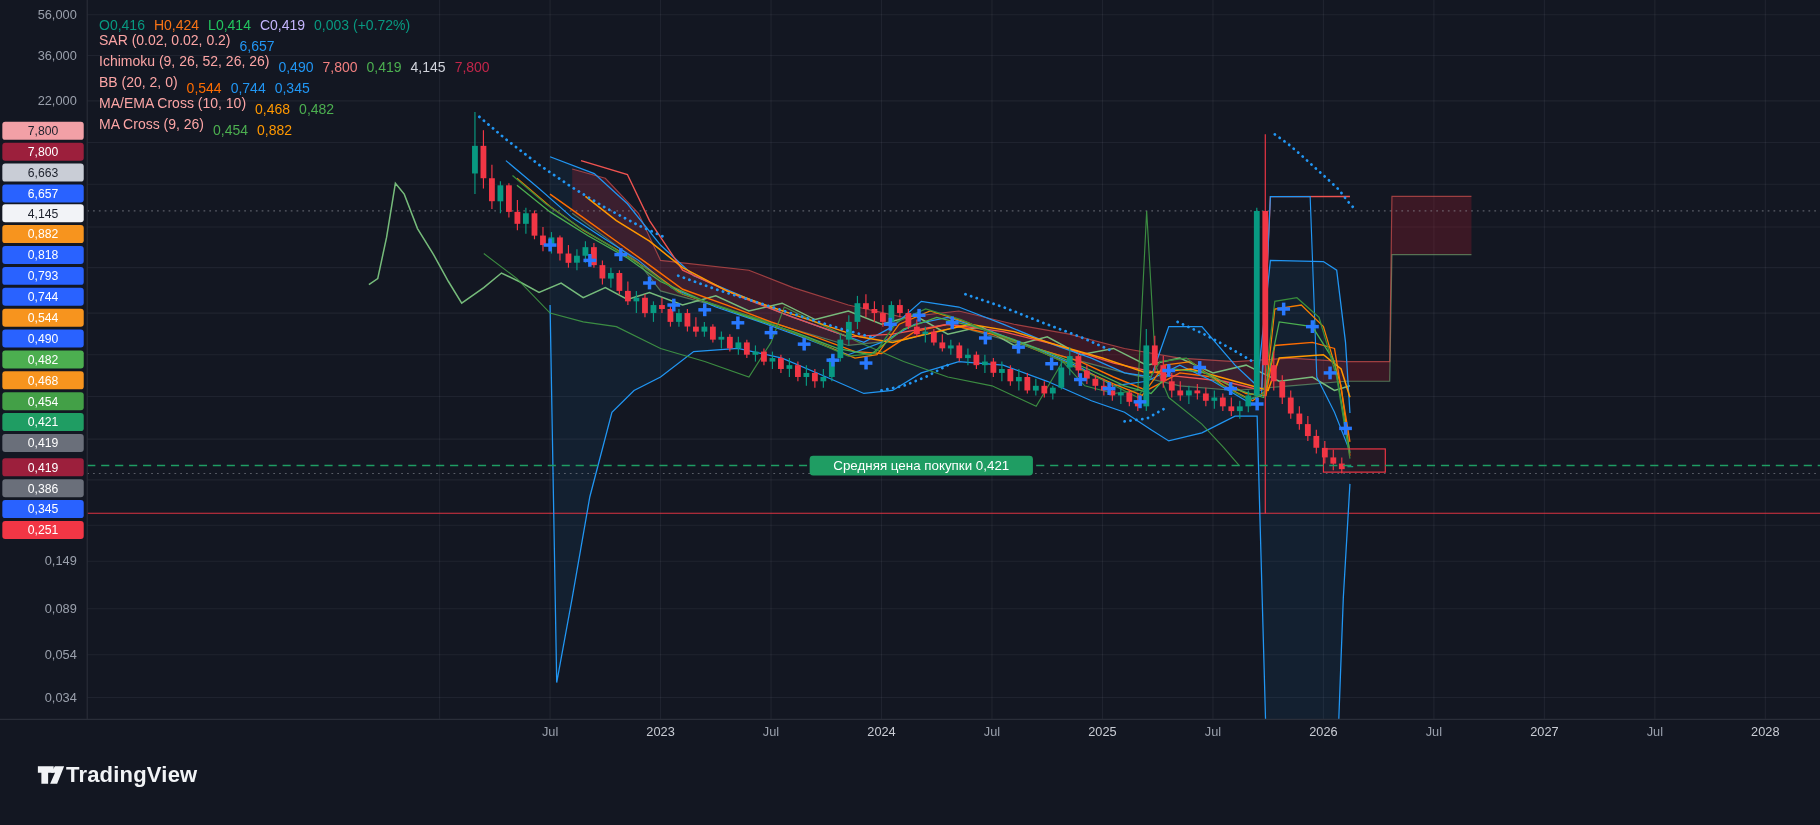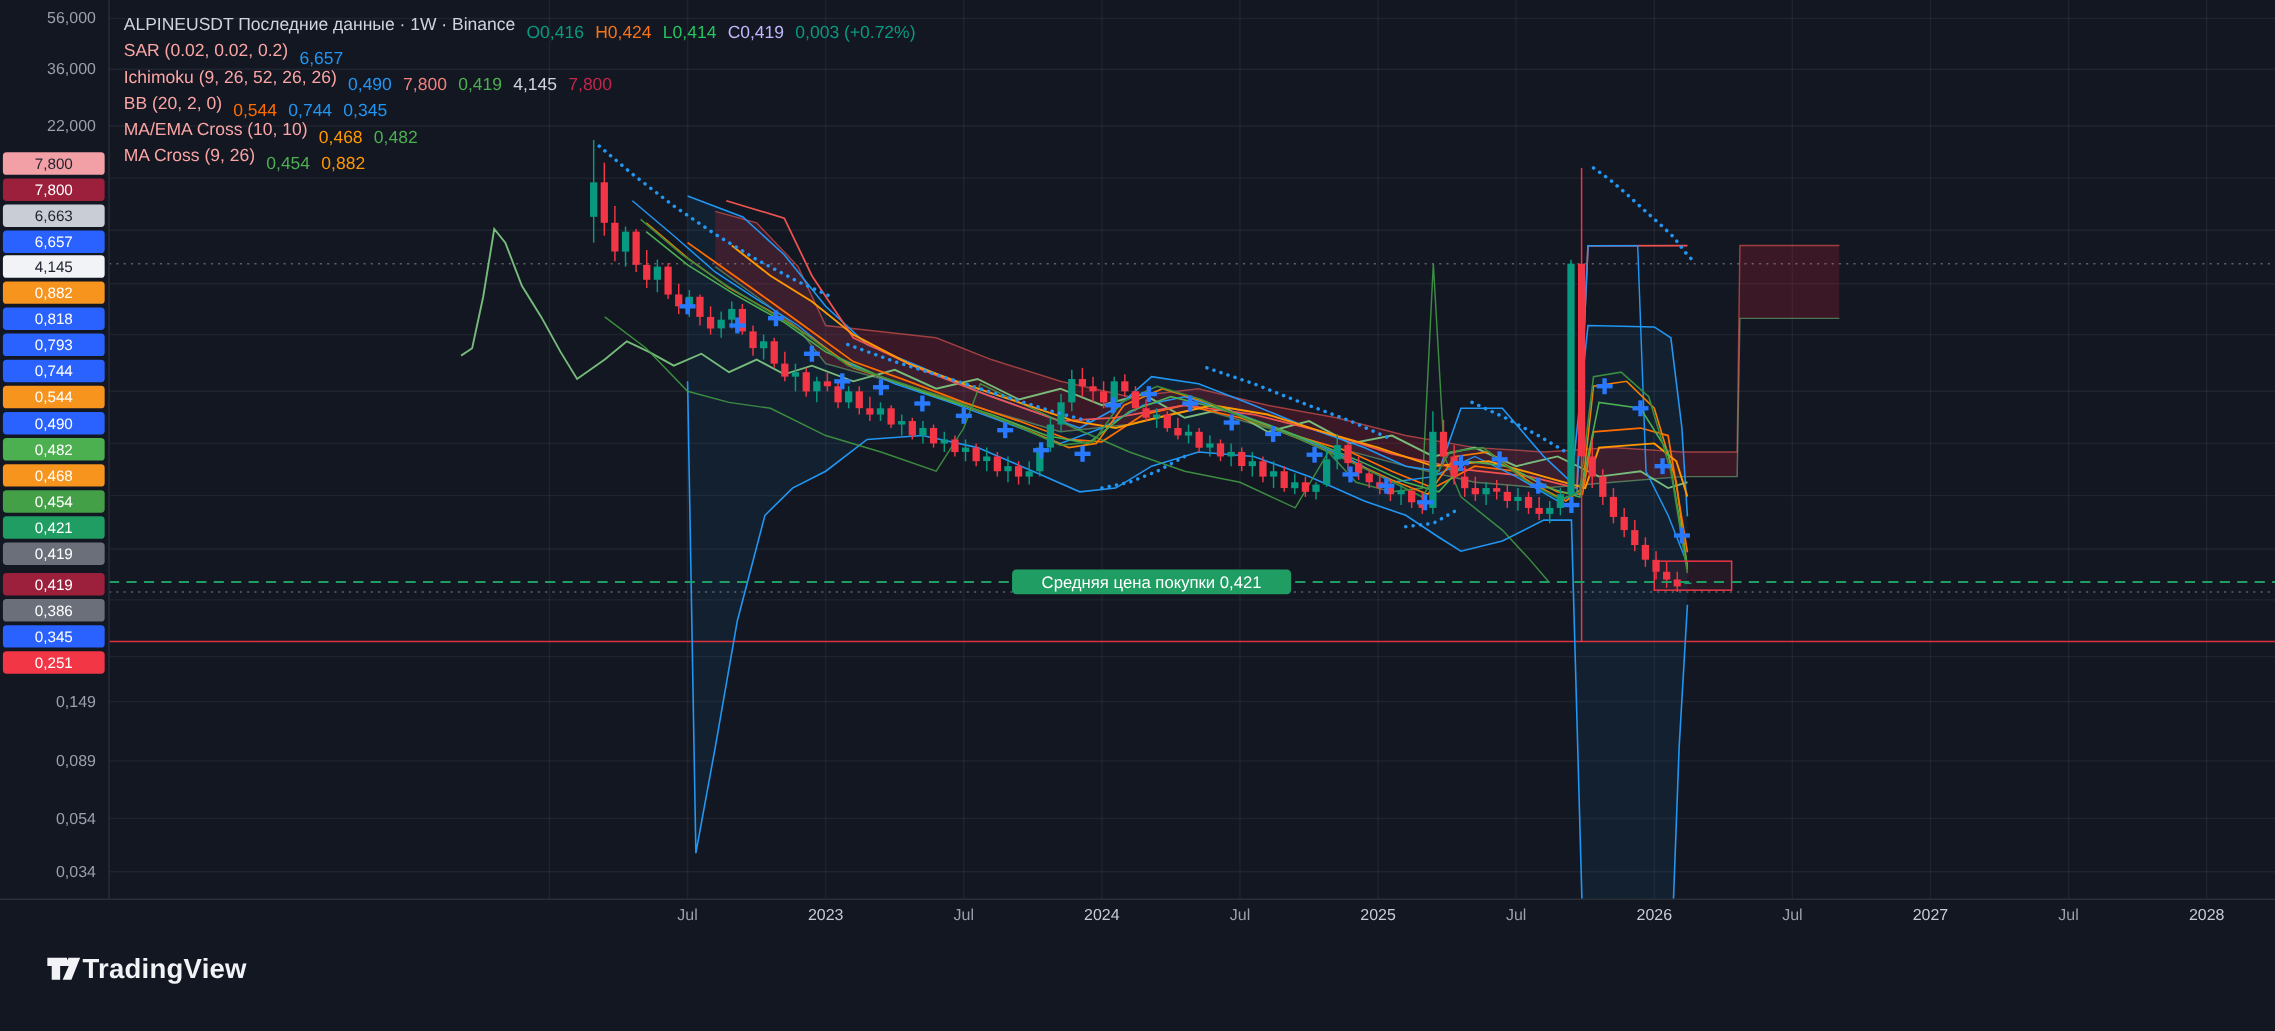--- a/index.html
+++ b/index.html
@@ -461,21 +461,20 @@
         <text x="1138.0" y="634" text-anchor="middle" font-size="11" fill="#c9ccd4">2026</text>
         <text x="1233.0" y="634" text-anchor="middle" font-size="11" fill="#9aa0ac">Jul</text>
         <text x="1328.0" y="634" text-anchor="middle" font-size="11" fill="#c9ccd4">2027</text>
         <text x="1423.0" y="634" text-anchor="middle" font-size="11" fill="#9aa0ac">Jul</text>
         <text x="1518.0" y="634" text-anchor="middle" font-size="11" fill="#c9ccd4">2028</text>
       </g>
     </svg>
 
   <div class="legend" id="legend">
       <div class="lrow">
-        <span class="ltitle" style="color: rgb(209, 212, 220);">ALPINEUSDT Последние данные · 1W · Binance</span>
         <span class="lval" style="color: rgb(8, 153, 129);">O0,416</span>
         <span class="lval" style="color: #f97316;">H0,424</span>
         <span class="lval" style="color: #22c55e;">L0,414</span>
         <span class="lval" style="color: #c4b5fd;">C0,419</span>
         <span class="lval" style="color: rgb(8, 153, 129); text-align: right;">0,003 (+0.72%)</span>
       </div>
       <div class="lrow">
         <span class="ltitle">SAR (0.02, 0.02, 0.2)</span>
         <span class="lval" style="color: rgb(33, 150, 243);">6,657</span>
       </div>

